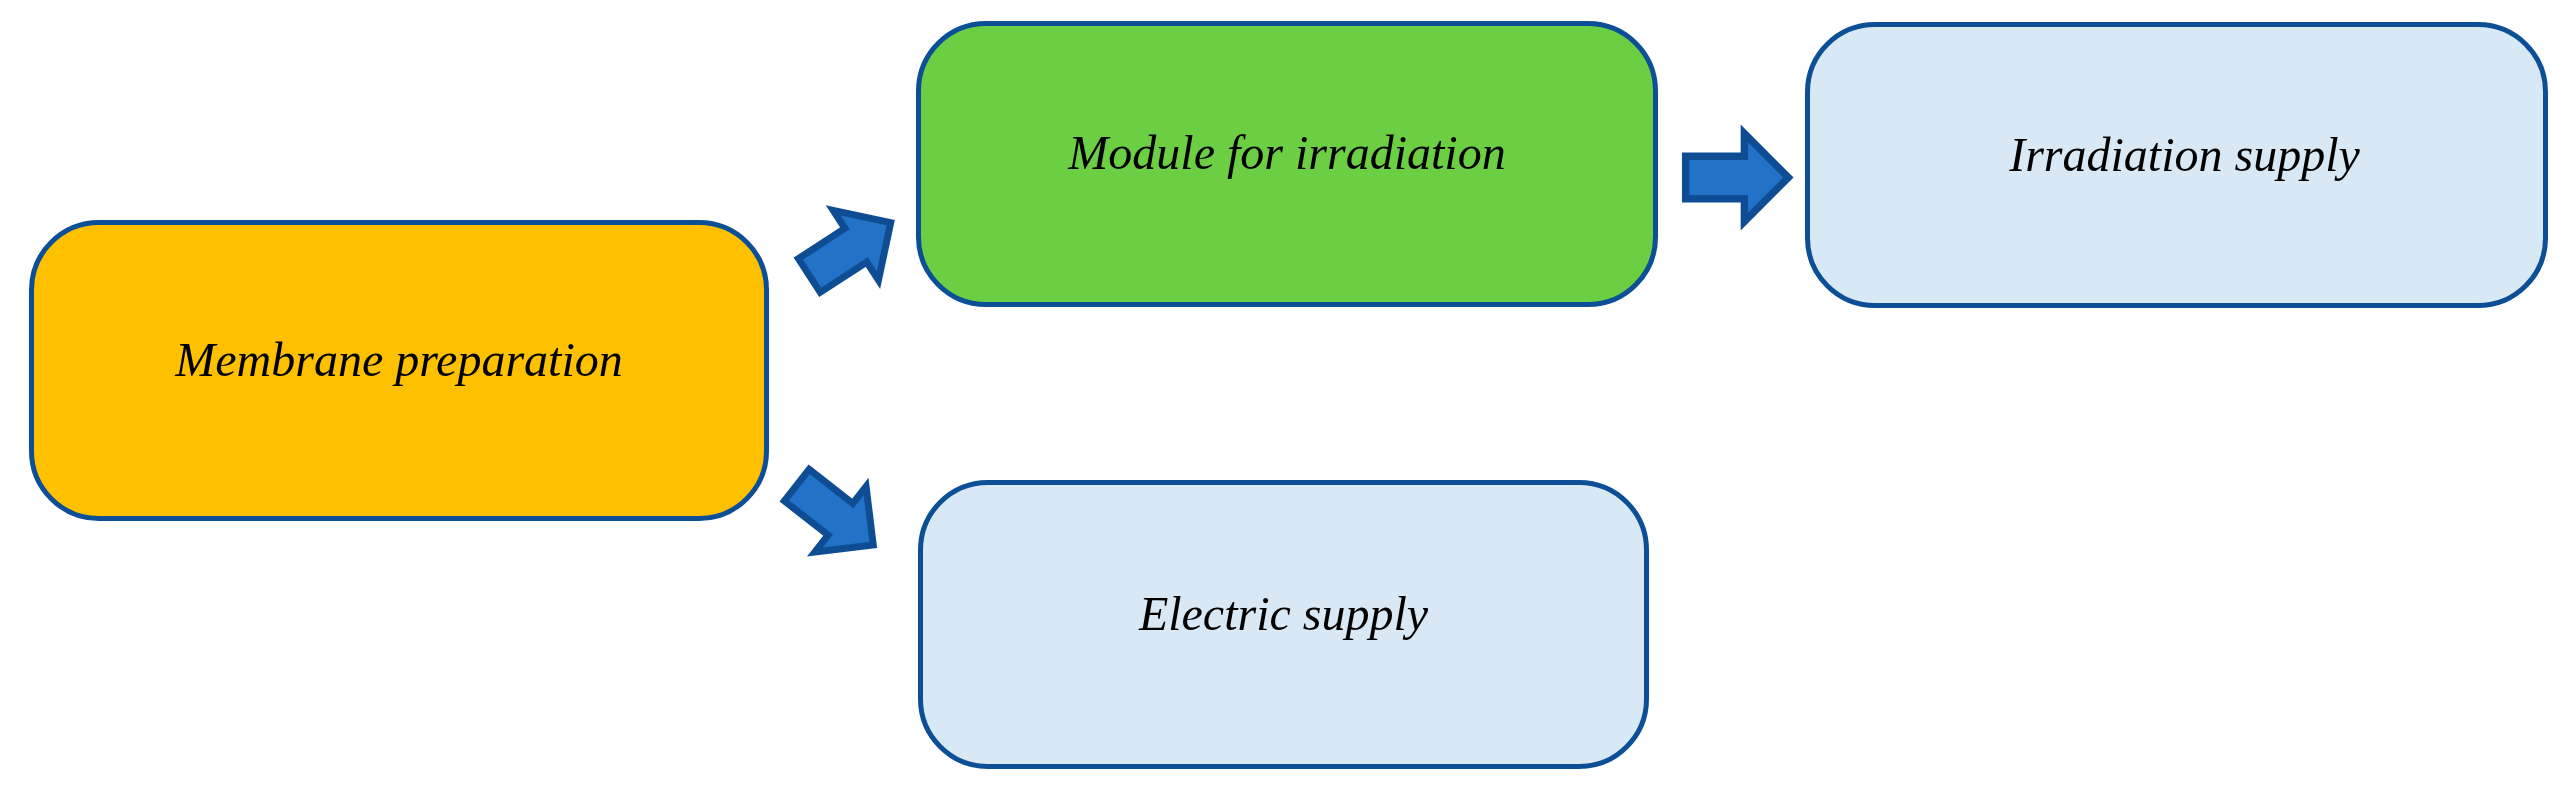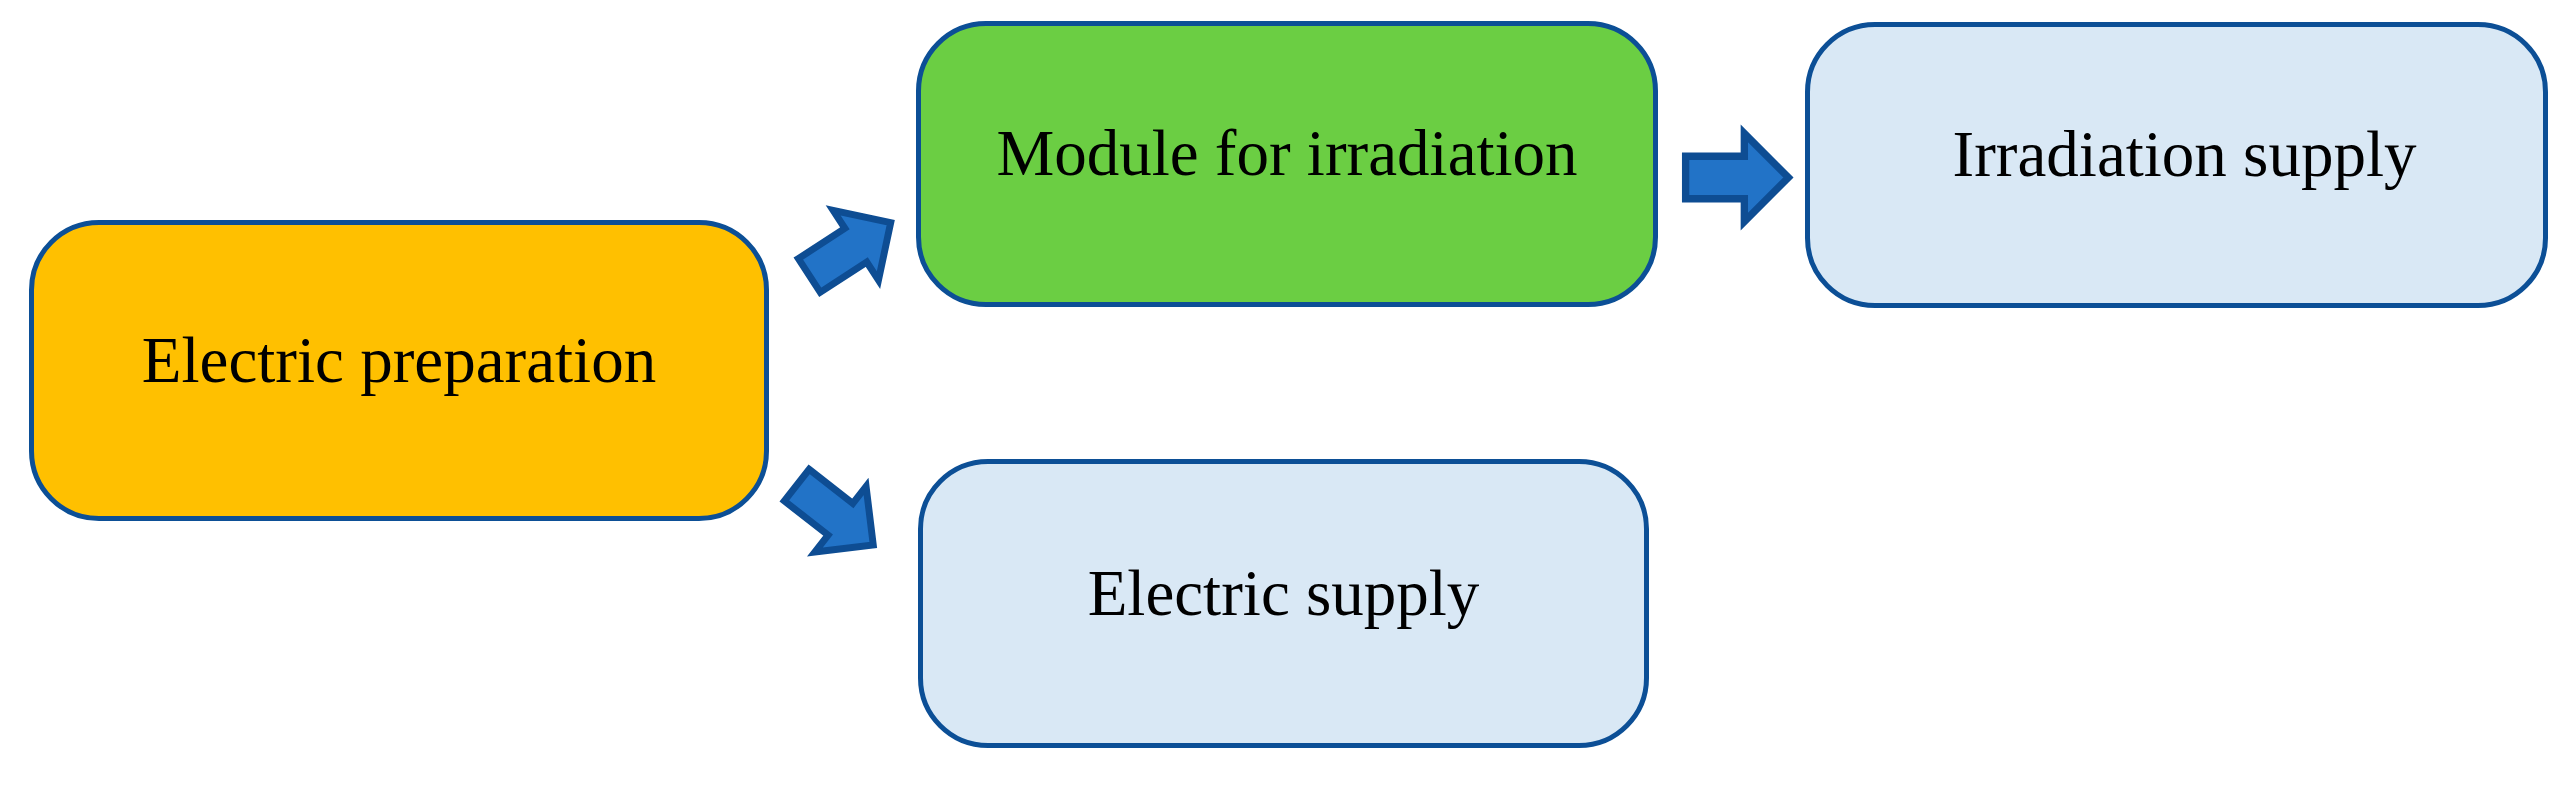--- a/index.html
+++ b/index.html
@@ -18,45 +18,46 @@
   .node {
     position: absolute;
     box-sizing: border-box;
     border: 5.1px solid #0c4f96;
     border-radius: 70px;
     display: flex;
     align-items: center;
     justify-content: center;
   }
   .node-label {
-    font-size: 65px;
+    font-size: 48px;
     line-height: 1.1;
     color: #000000;
     white-space: nowrap;
     transform: translateY(-10.3px);
+    font-style: italic;
   }
   .node-membrane    { left:   29px; top: 220px; width: 740px; height: 301px; }
   .node-module      { left: 916px; top:  20.6px; width: 742px; height: 286px; }
   .node-irradiation { left: 1805px; top:  22px; width: 743px; height: 286px; padding-left: 16px; }
-  .node-electric    { left: 918px; top: 459px; width:  731px; height: 289px; text-align: right; }
+  .node-electric    { left: 918px; top: 480px; width:  731px; height: 289px; text-align: right; }
   .arrow {
     position: absolute;
     overflow: visible;
   }
   .arrow-right      { left: 1684px; top: 132px; }
   .arrow-up-right   { left: 800px; top: 206px; transform: rotate(-33deg); }
   .arrow-down-right { left: 785px; top: 472px; transform: rotate(38deg); }
 </style>
 </head>
 <body>
 
 <div class="canvas" style="background-color: rgb(255, 255, 255);">
 
   <div class="node node-membrane" style="background-color: rgb(255, 192, 0); border-color: rgb(12, 79, 150);">
-    <span class="node-label" style="color: rgb(0, 0, 0);">Electric preparation</span>
+    <span class="node-label" style="color: rgb(0, 0, 0);">Membrane preparation</span>
   </div>
 
   <div class="node node-module" style="background-color: rgb(107, 206, 67); border-color: rgb(12, 79, 150);">
     <span class="node-label" style="color: rgb(0, 0, 0);">Module for irradiation</span>
   </div>
 
   <div class="node node-irradiation" style="background-color: rgb(217, 232, 245); border-color: rgb(12, 79, 150);">
     <span class="node-label" style="color: rgb(0, 0, 0);">Irradiation supply</span>
   </div>
 

